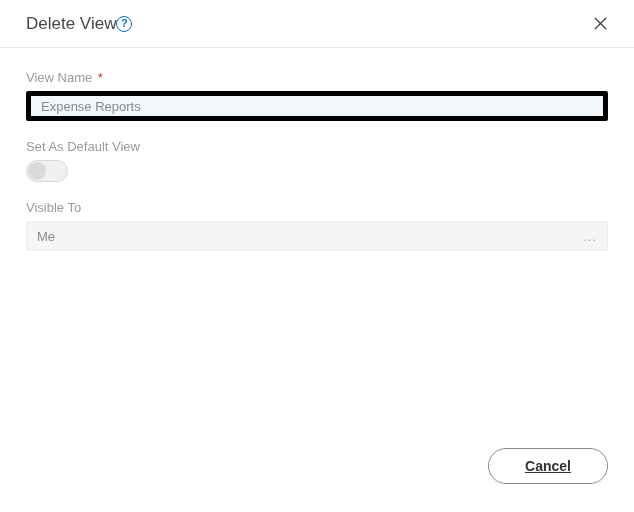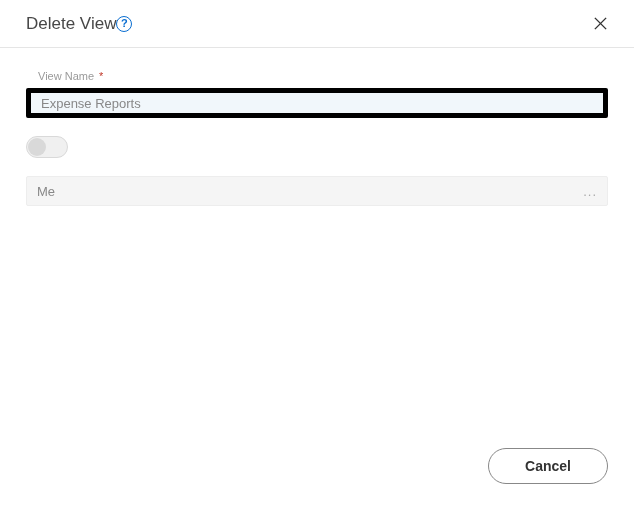--- a/index.html
+++ b/index.html
@@ -59,25 +59,24 @@
       width: 15px;
       height: 15px;
     }
     .dialog-body {
       padding: 22px 26px;
     }
     .field-group {
       margin-bottom: 18px;
     }
     .field-label {
-      font-size: 11px;
+      font-size: 13px;
       color: #9a9a9a;
       display: block;
       margin-bottom: 6px;
-      margin-left: 12px;
     }
     .required-asterisk {
       color: #c0392b;
       margin-left: 2px;
     }
     .text-input {
       width: 100%;
       height: 30px;
       padding: 0 10px;
       font-size: 13px;
@@ -123,20 +122,21 @@
       color: #aaa;
       letter-spacing: 1px;
       font-size: 13px;
     }
     .dialog-footer {
       position: absolute;
       bottom: 28px;
       right: 26px;
       display: flex;
       gap: 14px;
+      text-decoration: underline;
     }
     .btn {
       min-width: 120px;
       height: 36px;
       border-radius: 20px;
       font-size: 14px;
       font-weight: 600;
       cursor: pointer;
       border: none;
       display: inline-flex;
@@ -173,26 +173,28 @@
 
   <div class="field-group">
     <label class="field-label">
       <span>View Name</span>
       <span class="required-asterisk">*</span>
     </label>
     <input type="text" class="text-input" readonly="" value="Expense Reports" style="">
   </div>
 
   <div class="field-group">
+    <label class="field-label">Set As Default View</label>
     <div class="toggle">
       <div class="toggle-knob"></div>
     </div>
   </div>
 
   <div class="field-group">
+    <label class="field-label">Visible To</label>
     <div class="select-field">
       <span>Me</span>
       <span class="select-ellipsis">...</span>
     </div>
   </div>
 
 </div>
 
 <div class="dialog-footer">
   <button class="btn btn-secondary">Cancel</button>

